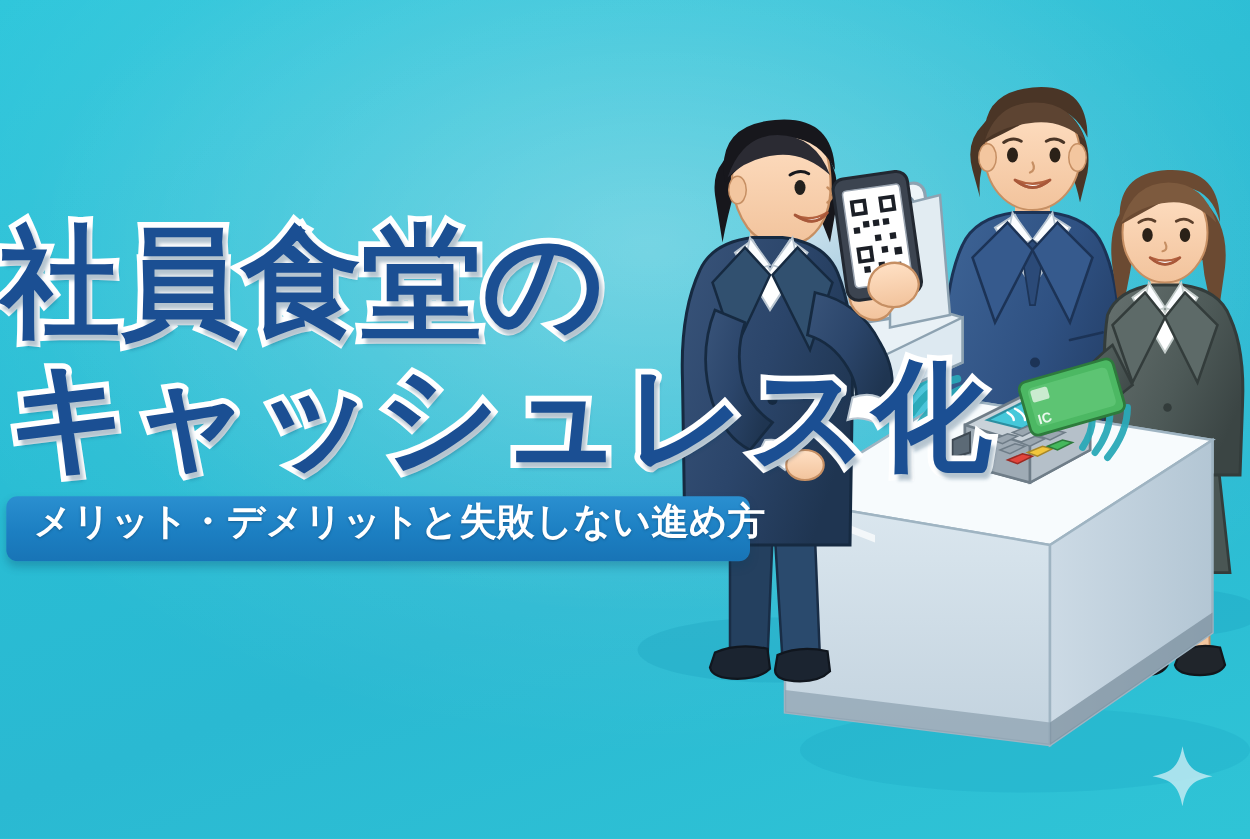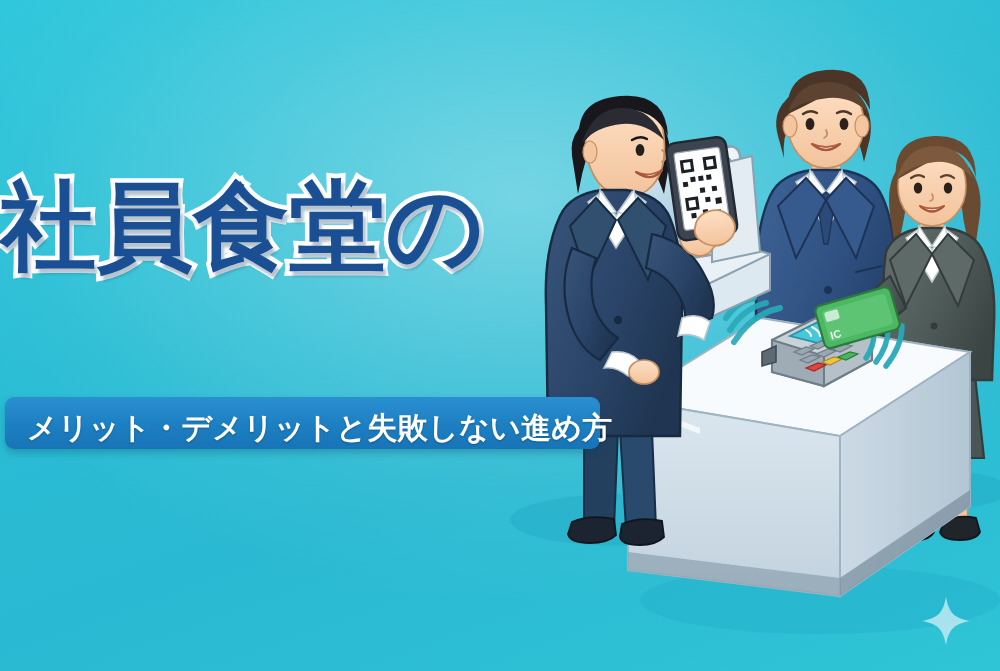--- a/index.html
+++ b/index.html
@@ -34,21 +34,21 @@
   }
   #tline1{font-size:96px;}
   #tline2{font-size:96px;padding-left:6px;margin-top:12px;}
 
   
   #subbanner{
     position:absolute;left:5px;top:397px;width:595px;height:52px;
     background:linear-gradient(180deg,#2a8fd0 0%,#1c7fc2 55%,#1874b6 100%);
     border-radius:9px;
     box-shadow:0 4px 7px rgba(10,60,95,0.28);
-    display:flex;align-items:flex-end;z-index:41;
+    display:flex;align-items:flex-start;z-index:41;
   }
   #subtext{
     color:#ffffff;font-size:30px;font-weight:bold;
     padding-left:22px;white-space:nowrap;
     letter-spacing:0.01em;
     text-shadow:0 1px 2px rgba(8,50,85,0.45);
   }
 
   
   #sparkle{
@@ -362,20 +362,21 @@
       <rect x="818" y="296" width="78" height="44" rx="6" fill="#4cb863" stroke="#2d7b3c" stroke-width="2.2"></rect>
       <rect x="824" y="302" width="66" height="32" rx="4" fill="#63c878" opacity="0.75"></rect>
       <rect x="826" y="304" width="14" height="10" rx="2" fill="#d6f0d9" opacity="0.9"></rect>
       <text x="826" y="332" font-family="Liberation Sans, sans-serif" font-size="11" font-weight="bold" fill="#e9f8ec">IC</text>
     </g>
 
   </svg>
 
   <div id="titleblock">
     <div class="tline" id="tline1">社員食堂の</div>
+    <div class="tline" id="tline2">キャッシュレス化</div>
   </div>
 
   <div id="subbanner">
     <span id="subtext">メリット・デメリットと失敗しない進め方</span>
   </div>
 
   <svg id="sparkle" viewBox="0 0 52 52" aria-hidden="true">
     <path d="M26 2 C29 18 34 23 50 26 C34 29 29 34 26 50 C23 34 18 29 2 26 C18 23 23 18 26 2 Z" fill="#bfeaf3"></path>
   </svg>
 

